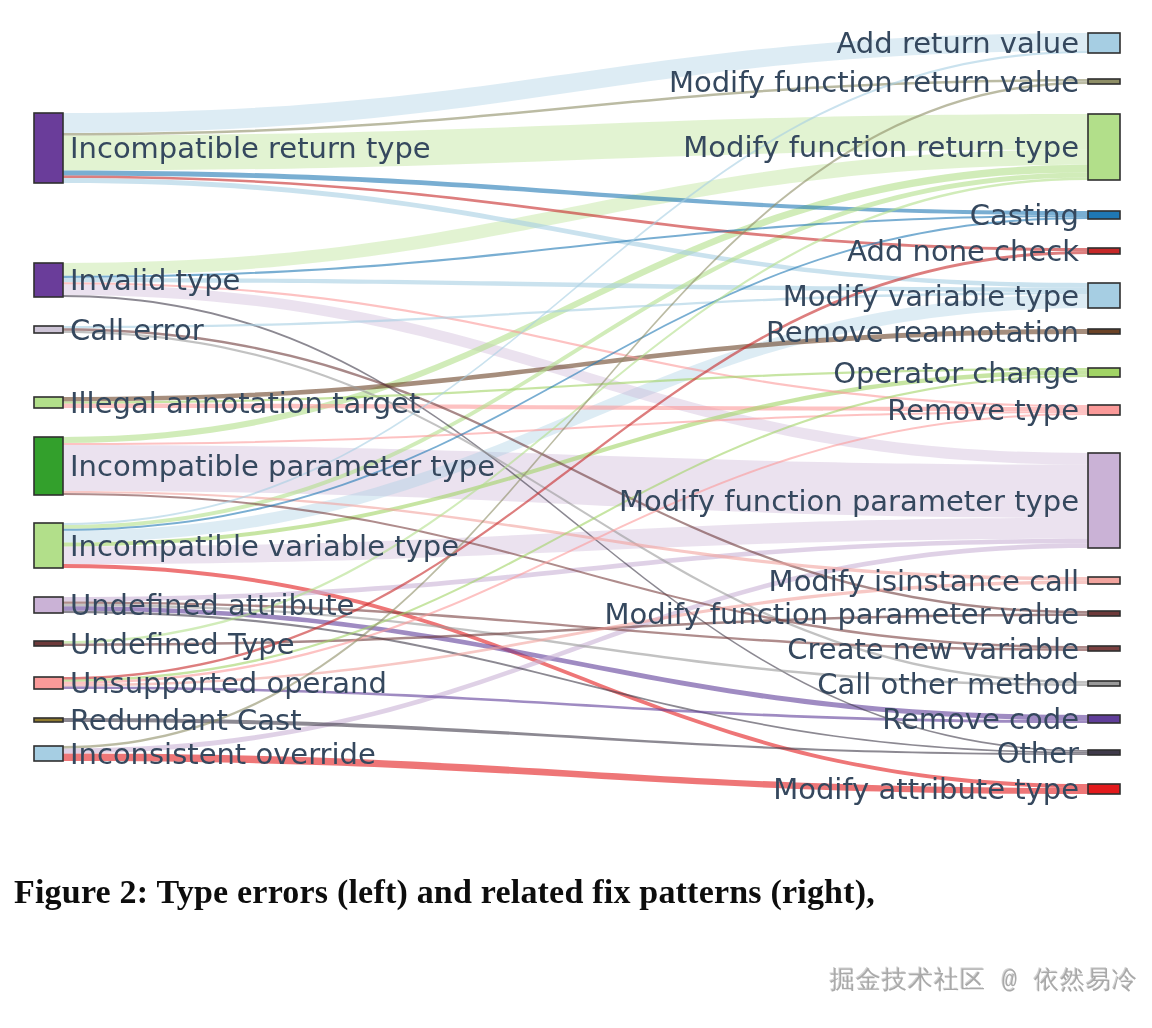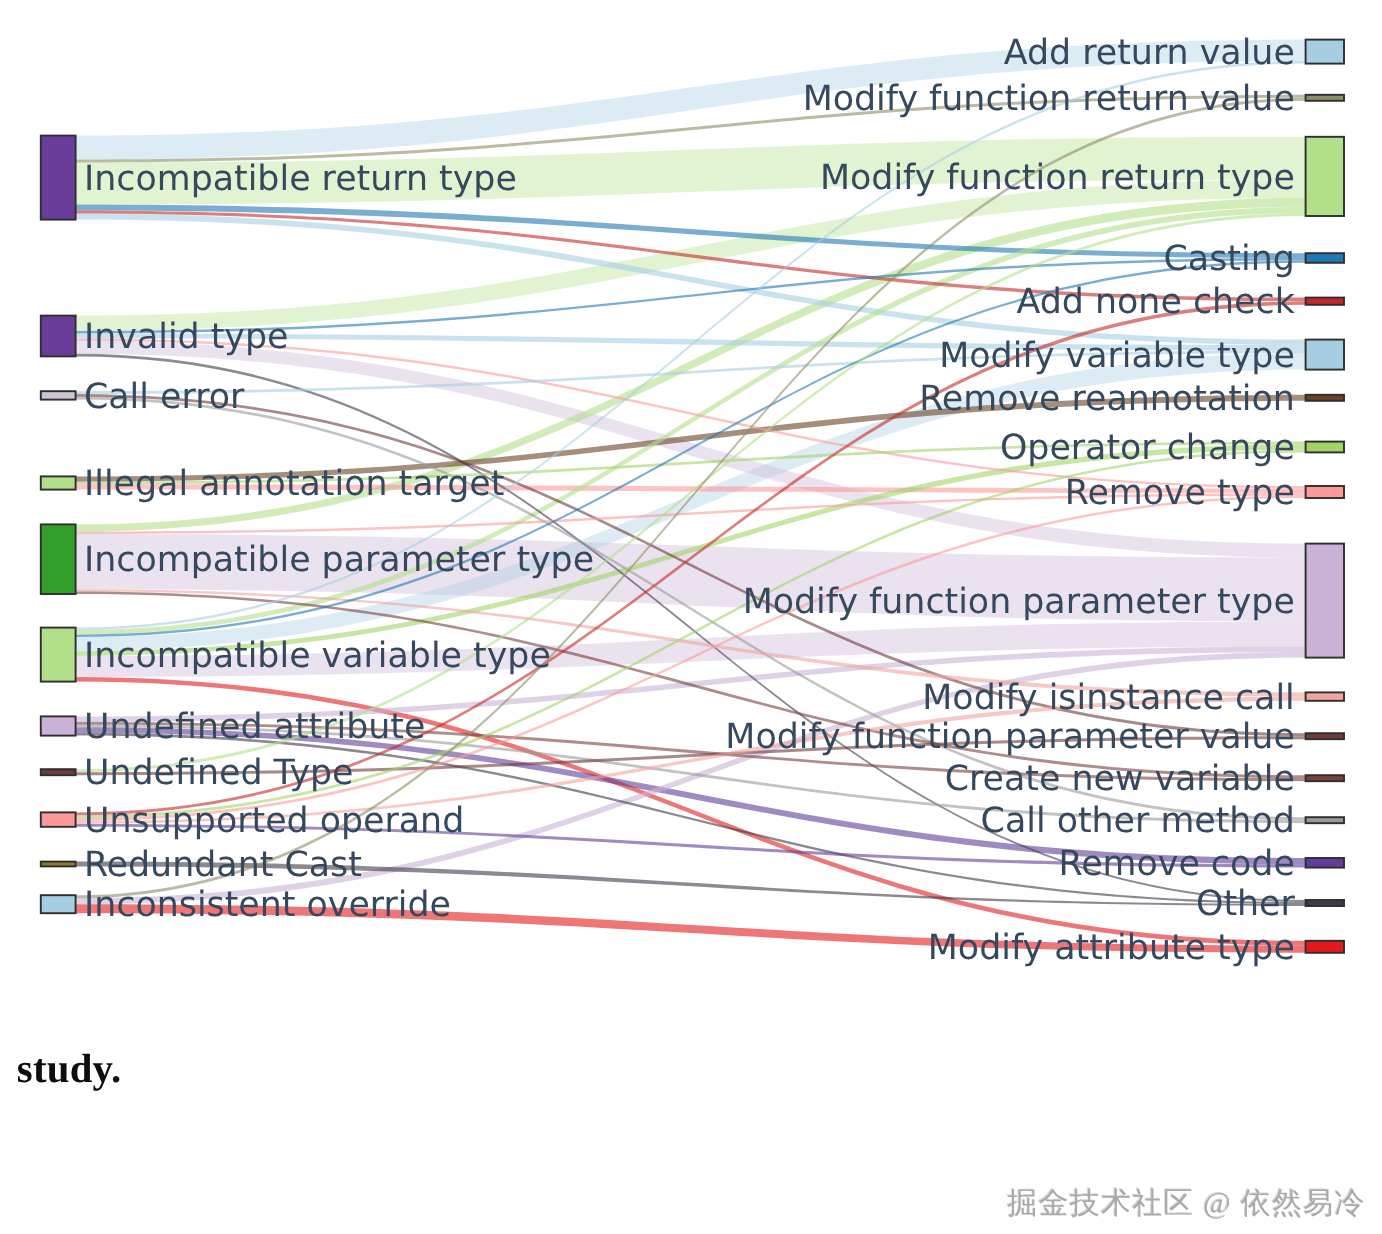--- a/index.html
+++ b/index.html
@@ -4,22 +4,22 @@
 <style>
   html,body{margin:0;padding:0;background:#ffffff;}
   body{width:1152px;height:1028px;position:relative;overflow:hidden;
        font-family:"DejaVu Sans",sans-serif;}
   #figure-wrap{position:absolute;left:0;top:0;width:1152px;height:845px;}
   #sankey{display:block;}
   #caption{position:absolute;left:14px;top:866px;width:1126px;
            font-family:"Liberation Serif",serif;font-weight:bold;
            font-size:34px;line-height:51px;color:#0d0d0d;letter-spacing:.2px;}
   #caption .cap-line{display:block;}
-  #watermark{position:absolute;top:986px;right:14px;
-             font-family:Liberation Serif, serif;font-size:25px;
+  #watermark{position:absolute;top:963px;right:14px;
+             font-family:Liberation Mono, monospace;font-size:25px;
              color:#a9a9a9;letter-spacing:1px;
              text-shadow:2px 2px 1px rgba(255,255,255,.95),-1px -1px 0 rgba(130,130,130,.35);}
 </style>
 </head>
 <body>
 
 <div id="figure-wrap">
   <svg id="sankey" width="1152" height="845" viewBox="0 0 1152 845" xmlns="http://www.w3.org/2000/svg">
     <g id="links-layer">
         <path d="M 63 445 C 524.25 445 626.75 464.5853658536585 1088 464.5853658536585 L 1088 517.8780487804878 C 626.75 517.8780487804878 524.25 491 63 491 Z" fill="#cab2d6" fill-opacity="0.38"></path>
@@ -126,16 +126,16 @@
         <text y="648.5" dy="0.35em" font-size="29" fill="#35485e" x="1079" text-anchor="end">Create new variable</text>
         <text y="683.5" dy="0.35em" font-size="29" fill="#35485e" x="1079" text-anchor="end">Call other method</text>
         <text y="719" dy="0.35em" font-size="29" fill="#35485e" x="1079" text-anchor="end">Remove code</text>
         <text y="752.5" dy="0.35em" font-size="29" fill="#35485e" x="1079" text-anchor="end">Other</text>
         <text y="789" dy="0.35em" font-size="29" fill="#35485e" x="1079" text-anchor="end">Modify attribute type</text>
       </g>
   </svg>
 </div>
 
 <div id="caption">
-  <span class="cap-line">study.</span>
+  <span class="cap-line">Figure 2: Type errors (left) and related fix patterns (right),</span>
 </div>
 
 <div id="watermark">掘金技术社区 @ 依然易冷</div>
 
 </body></html>

